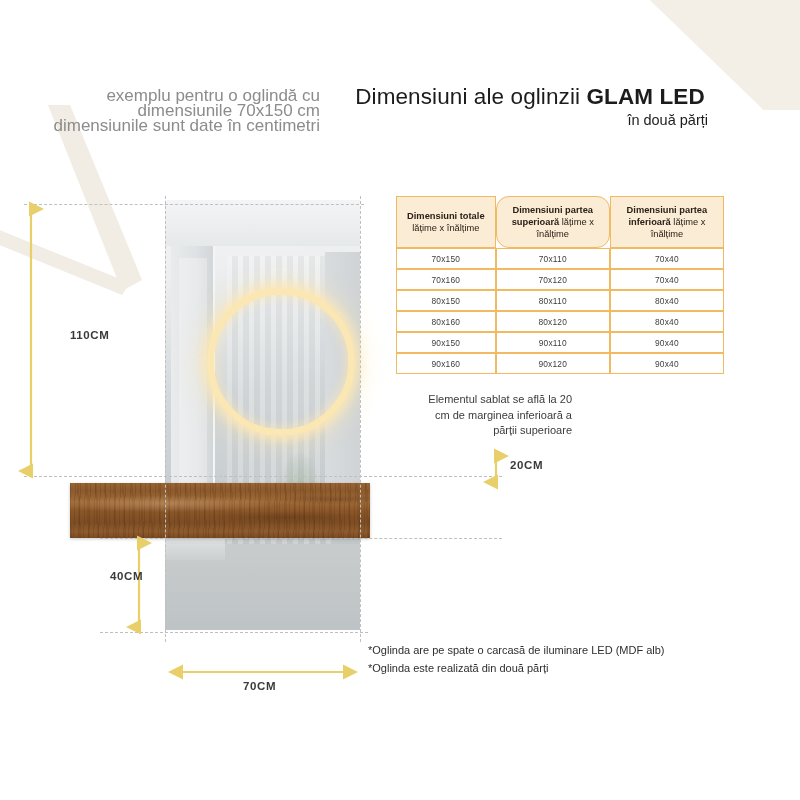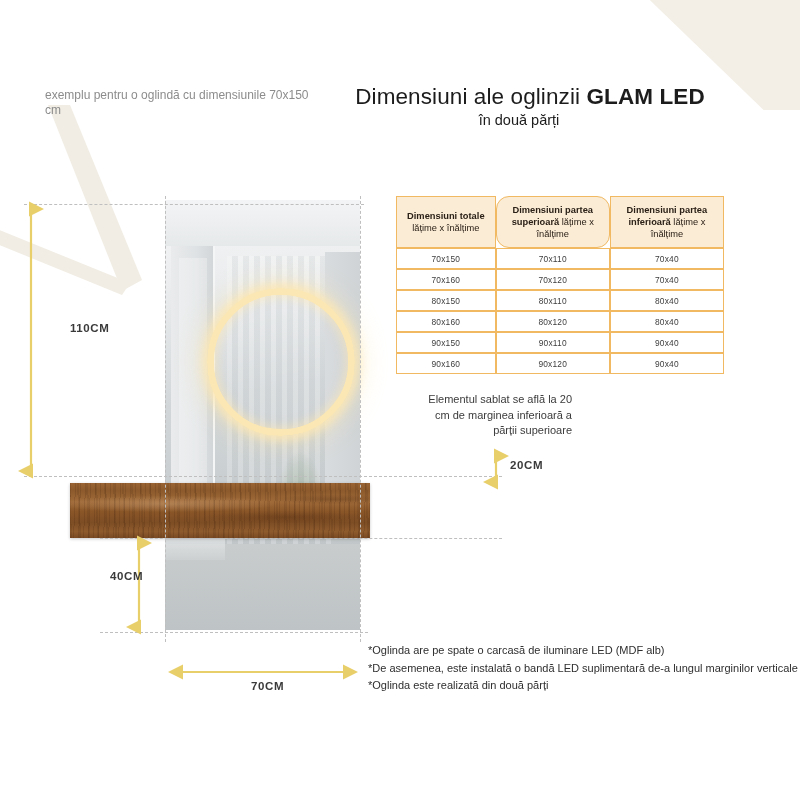--- a/index.html
+++ b/index.html
@@ -33,43 +33,44 @@
   .deco-chevron {
     top: 105px; left: -30px;
     width: 210px; height: 195px;
   }
 
   
   .subtitle-left {
     position: absolute;
     left: 45px; top: 88px;
     width: 275px;
-    font-size: 12px;
+    font-size: 17px;
     line-height: 15px;
     color: #8c8c8c;
+    text-align: right;
   }
 
   .title-block {
     position: absolute;
     left: 330px; top: 84px;
     width: 400px;
     text-align: center;
   }
   .title-main {
     font-size: 22.5px;
     color: #1c1c1c;
     letter-spacing: .1px;
     white-space: nowrap;
   }
   .title-main b { font-weight: 700; }
   .title-sub {
     margin-top: 2px;
     font-size: 14.5px;
     color: #1c1c1c;
-    text-align: center;
+    text-align: right;
     padding-right: 22px;
   }
 
   
   .spec-table {
     position: absolute;
     left: 396px; top: 196px;
     width: 328px;
     border-collapse: separate;
     border-spacing: 0;
@@ -266,20 +267,21 @@
 
   <div class="deco deco-tr"></div>
 
   <svg class="deco deco-chevron" viewBox="0 0 210 195">
     <polygon points="78,0 100,0 172,175 152,186" fill="#f1ede4"></polygon>
     <polygon points="0,128 12,118 160,178 152,190" fill="#f1ede4"></polygon>
   </svg>
 
   <div class="subtitle-left">
     <div>exemplu pentru o oglindă cu dimensiunile 70x150 cm</div>
+    <div>dimensiunile sunt date în centimetri</div>
   </div>
 
   <div class="title-block">
     <div class="title-main"><span>Dimensiuni ale oglinzii </span><b>GLAM LED</b></div>
     <div class="title-sub">în două părți</div>
   </div>
 
   <div class="mirror">
     <div class="refl refl-ceiling"></div>
     <div class="refl refl-doorL"></div>
@@ -323,24 +325,24 @@
 
     <line x1="31" y1="209" x2="31" y2="471" stroke="#e8cf6a" stroke-width="2.2" marker-start="url(#ahU)" marker-end="url(#ahD)"></line>
 
     <line x1="496" y1="456" x2="496" y2="482" stroke="#e8cf6a" stroke-width="2.2" marker-start="url(#ahU)" marker-end="url(#ahD)"></line>
 
     <line x1="139" y1="543" x2="139" y2="627" stroke="#e8cf6a" stroke-width="2.2" marker-start="url(#ahU)" marker-end="url(#ahD)"></line>
 
     <line x1="170" y1="672" x2="356" y2="672" stroke="#e8cf6a" stroke-width="2.2" marker-start="url(#ahL)" marker-end="url(#ahR)"></line>
   </svg>
 
-  <div class="dim-label" style="left:70px; top:322px;">110CM</div>
+  <div class="dim-label" style="left:70px; top:329px;">110CM</div>
   <div class="dim-label" style="left:510px; top:459px;">20CM</div>
   <div class="dim-label" style="left:110px; top:570px;">40CM</div>
-  <div class="dim-label" style="left:243px; top:680px;margin-left:8px;">70CM</div>
+  <div class="dim-label" style="left:243px; top:680px;">70CM</div>
 
   <table class="spec-table">
     <thead>
       <tr>
         <th class="col-a">
           <b>Dimensiuni totale</b><br>
           <span>lățime x înălțime</span>
         </th>
         <th class="col-b">
           <b>Dimensiuni partea</b>
@@ -387,17 +389,16 @@
   </table>
 
   <div class="table-note">
     <div>Elementul sablat se află la 20</div>
     <div>cm de marginea inferioară a</div>
     <div>părții superioare</div>
   </div>
 
   <div class="footnotes">
     <div>*Oglinda are pe spate o carcasă de iluminare LED (MDF alb)</div>
-    <div>*De asemenea, este instalată o bandă LED suplimentară de-a lungul marginilor verticale</div>
     <div>*Oglinda este realizată din două părți</div>
   </div>
 
 </div>
 
 </body></html>

